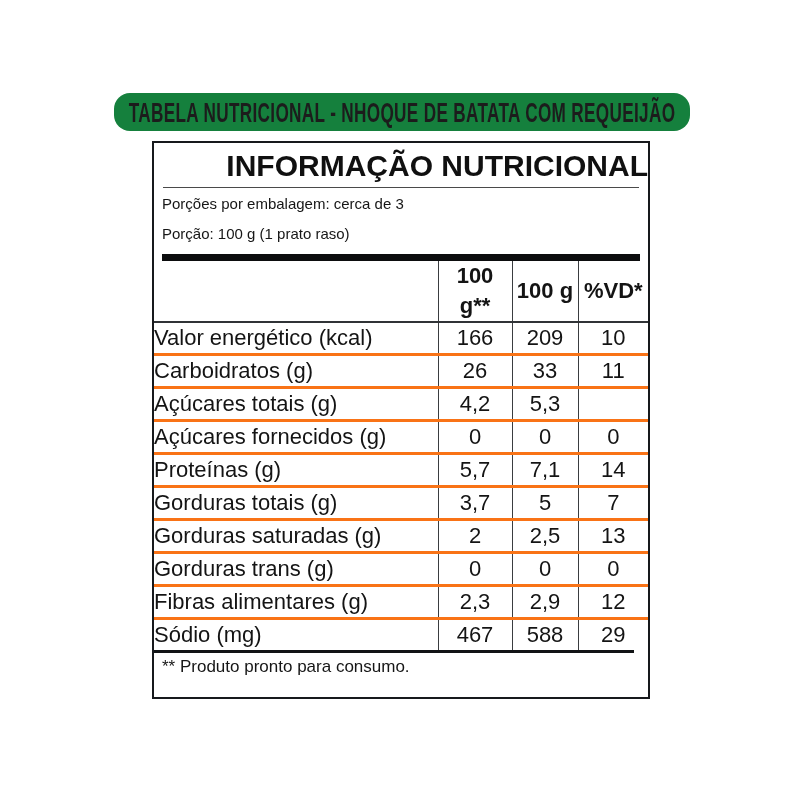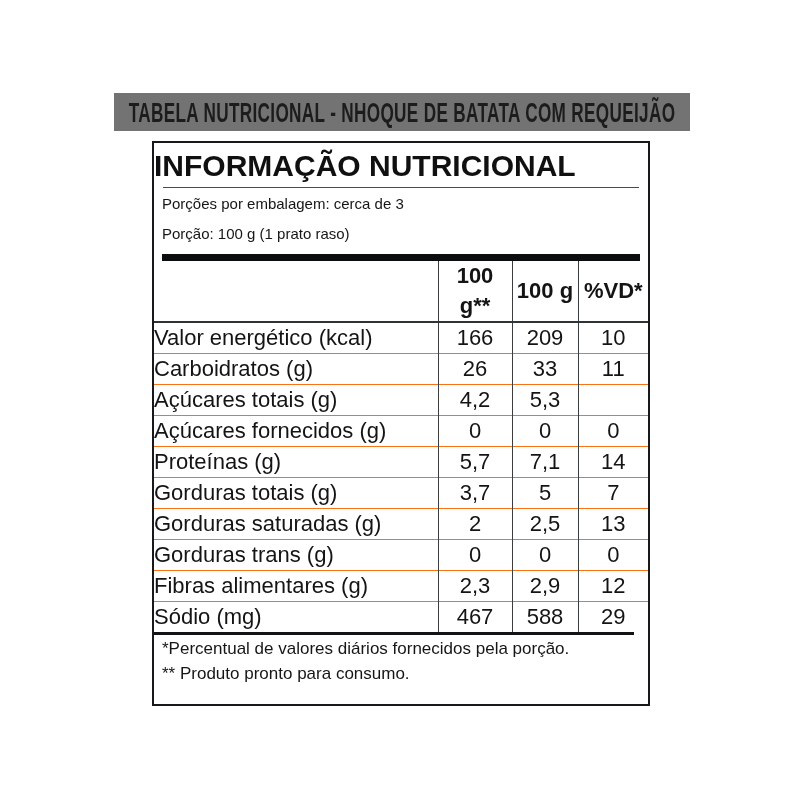--- a/index.html
+++ b/index.html
@@ -16,24 +16,25 @@
     font-family: "Liberation Sans", sans-serif;
     color: #141414;
   }
   
   .banner {
     position: absolute;
     left: 114px;
     top: 93px;
     width: 576px;
     height: 38px;
-    background: #737373;
+    background: #15803d;
     display: flex;
     align-items: center;
     justify-content: center;
+    border-radius: 16px;
   }
   .banner-text {
     display: inline-block;
     font-weight: 700;
     font-size: 26px;
     letter-spacing: 0.5px;
     color: #1c1c1c;
     white-space: nowrap;
     transform: scaleX(0.66) scaleY(1.08);
   }
@@ -44,21 +45,21 @@
     top: 141px;
     width: 498px;
     box-sizing: border-box;
     border: 2px solid #17191c;
     background: #ffffff;
   }
   .nt-title {
     font-weight: 700;
     font-size: 30px;
     line-height: 34px;
-    text-align: left;
+    text-align: right;
     padding: 6px 0 4px;
     color: #101010;
   }
   .nt-rule {
     height: 1px;
     background: #4a4a4a;
     margin: 0 9px;
   }
   .nt-line {
     font-size: 15px;
@@ -91,21 +92,21 @@
     font-size: 21px;
     text-align: center;
     height: 33px;
     line-height: 33px;
     border-bottom: 2px solid #303336;
   }
   thead th.hval {
     border-left: 1px solid #3a3d40;
   }
   tbody td {
-    border-top: 1px solid #f97316;
+    border-top: 3px solid #f97316;
   }
   tbody tr:first-child td {
     border-top: none;
   }
   td.val {
     text-align: center;
     border-left: 1px solid #3a3d40;
     margin-top: 41px;
   }
   td.lbl {
@@ -225,19 +226,18 @@
             <td class="lbl ind0">Sódio (mg)</td>
             <td class="val">467</td>
             <td class="val">588</td>
             <td class="val">29</td>
           </tr>
         </tbody>
     </table>
 
     <div class="nt-medline"></div>
 
-    <div class="nt-foot">*Percentual de valores diários fornecidos pela porção.</div>
 
     <div class="nt-foot last">** Produto pronto para consumo.</div>
 
   </div>
 
 </div>
 
 </body></html>

